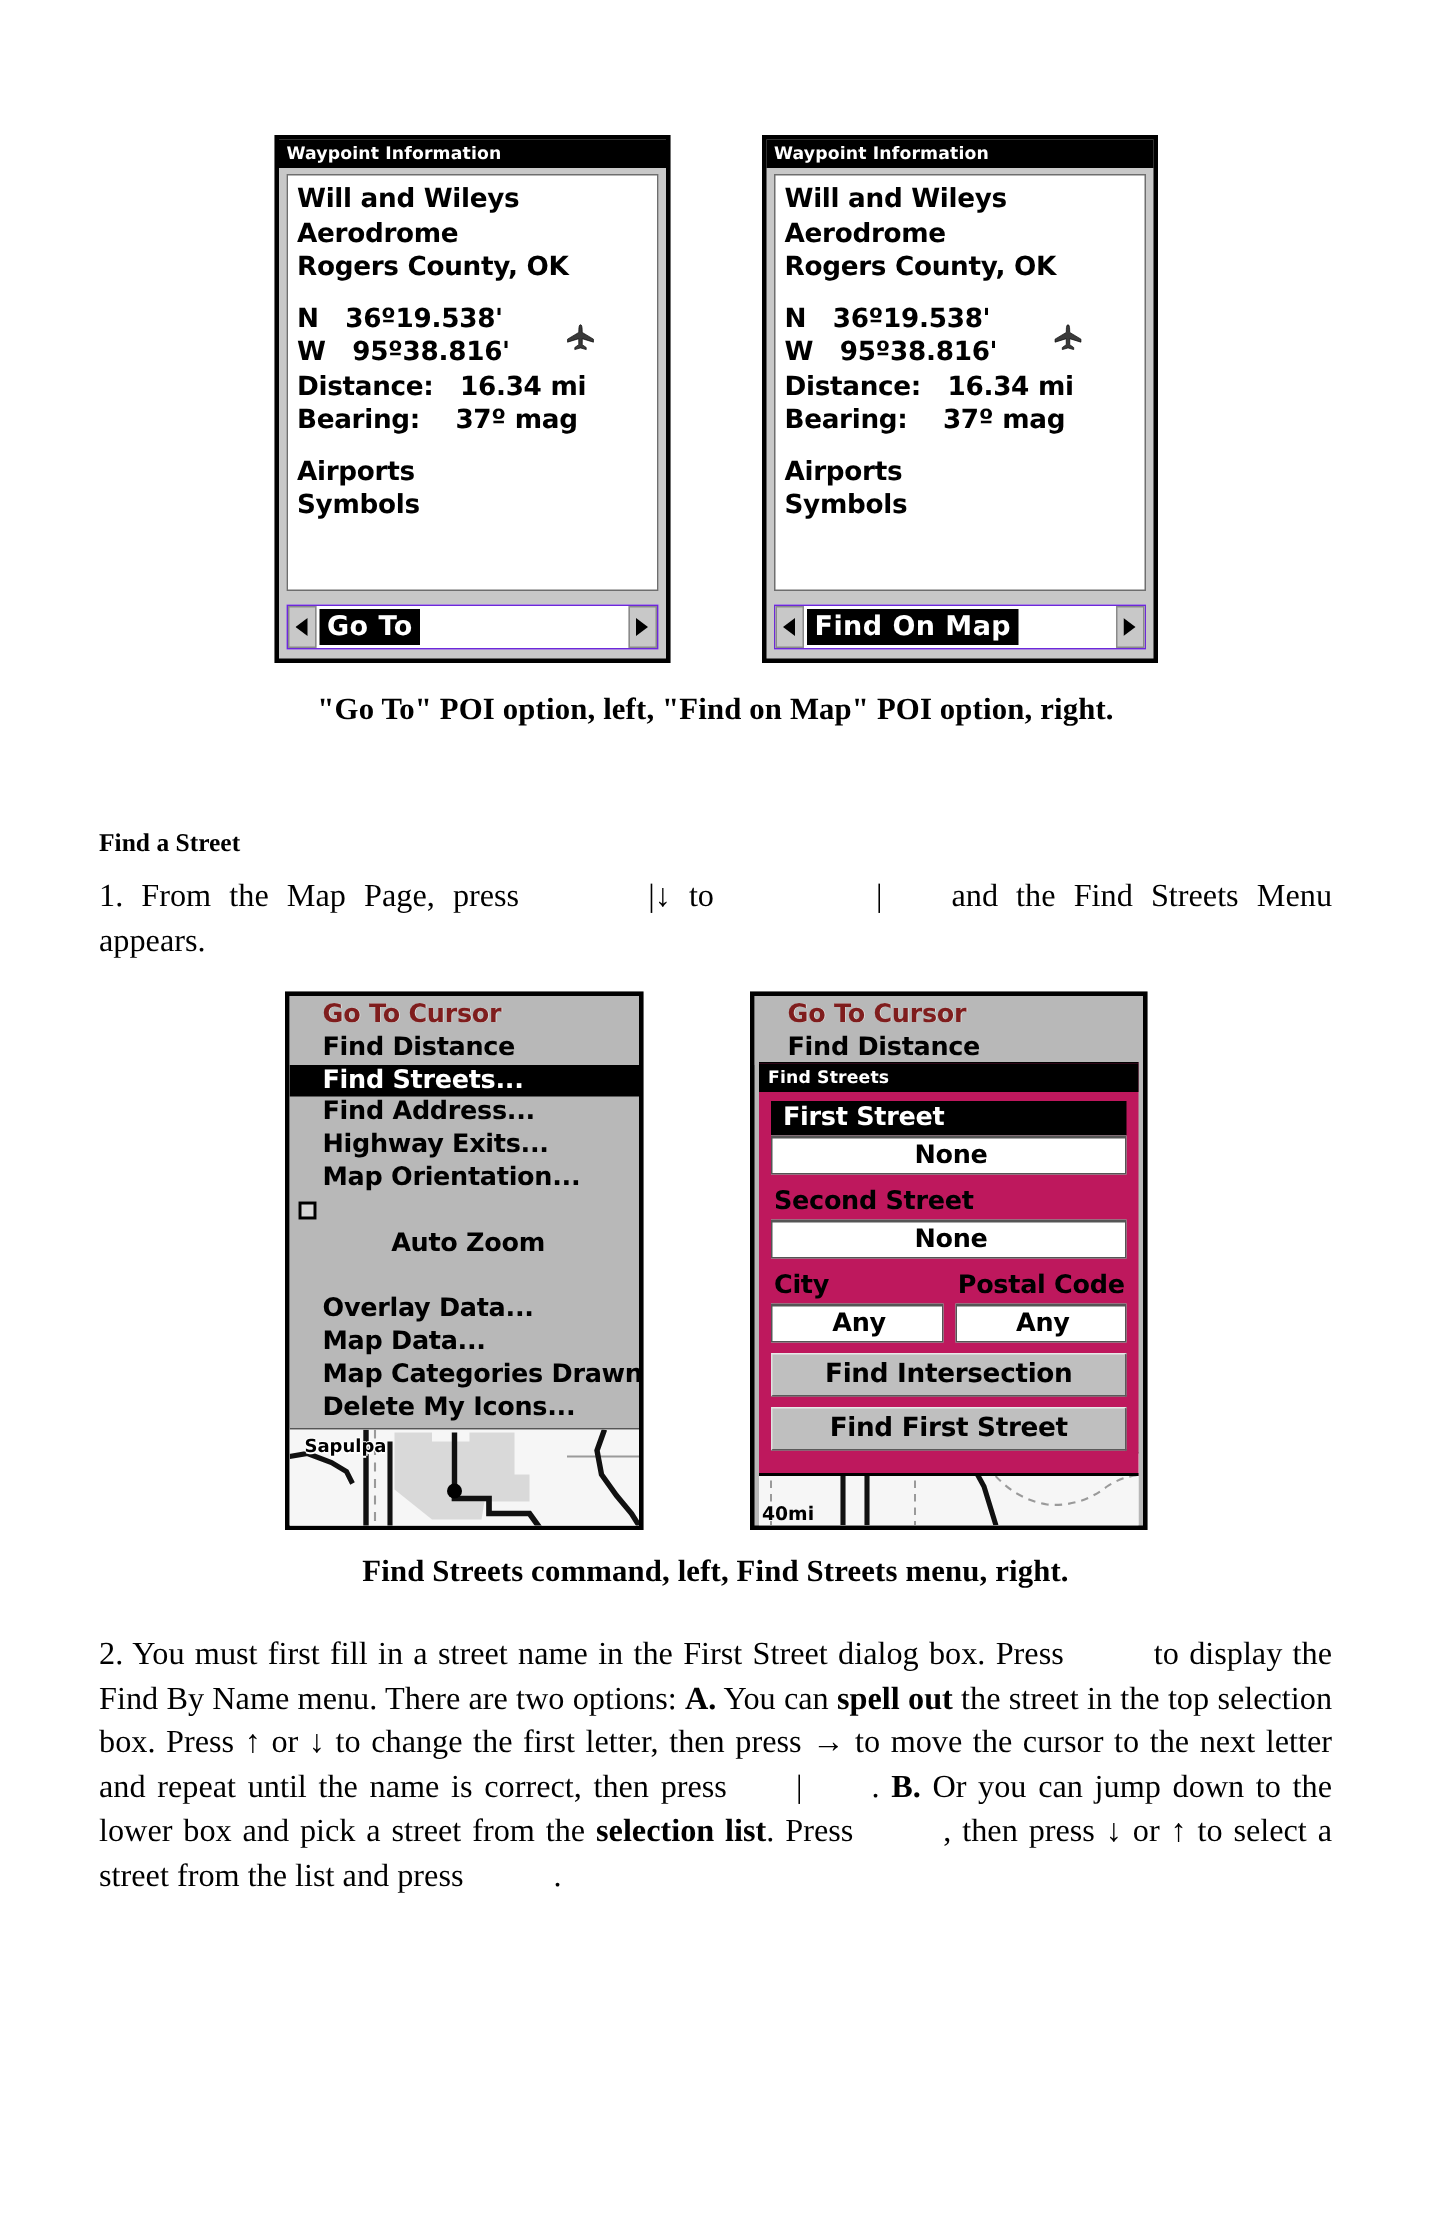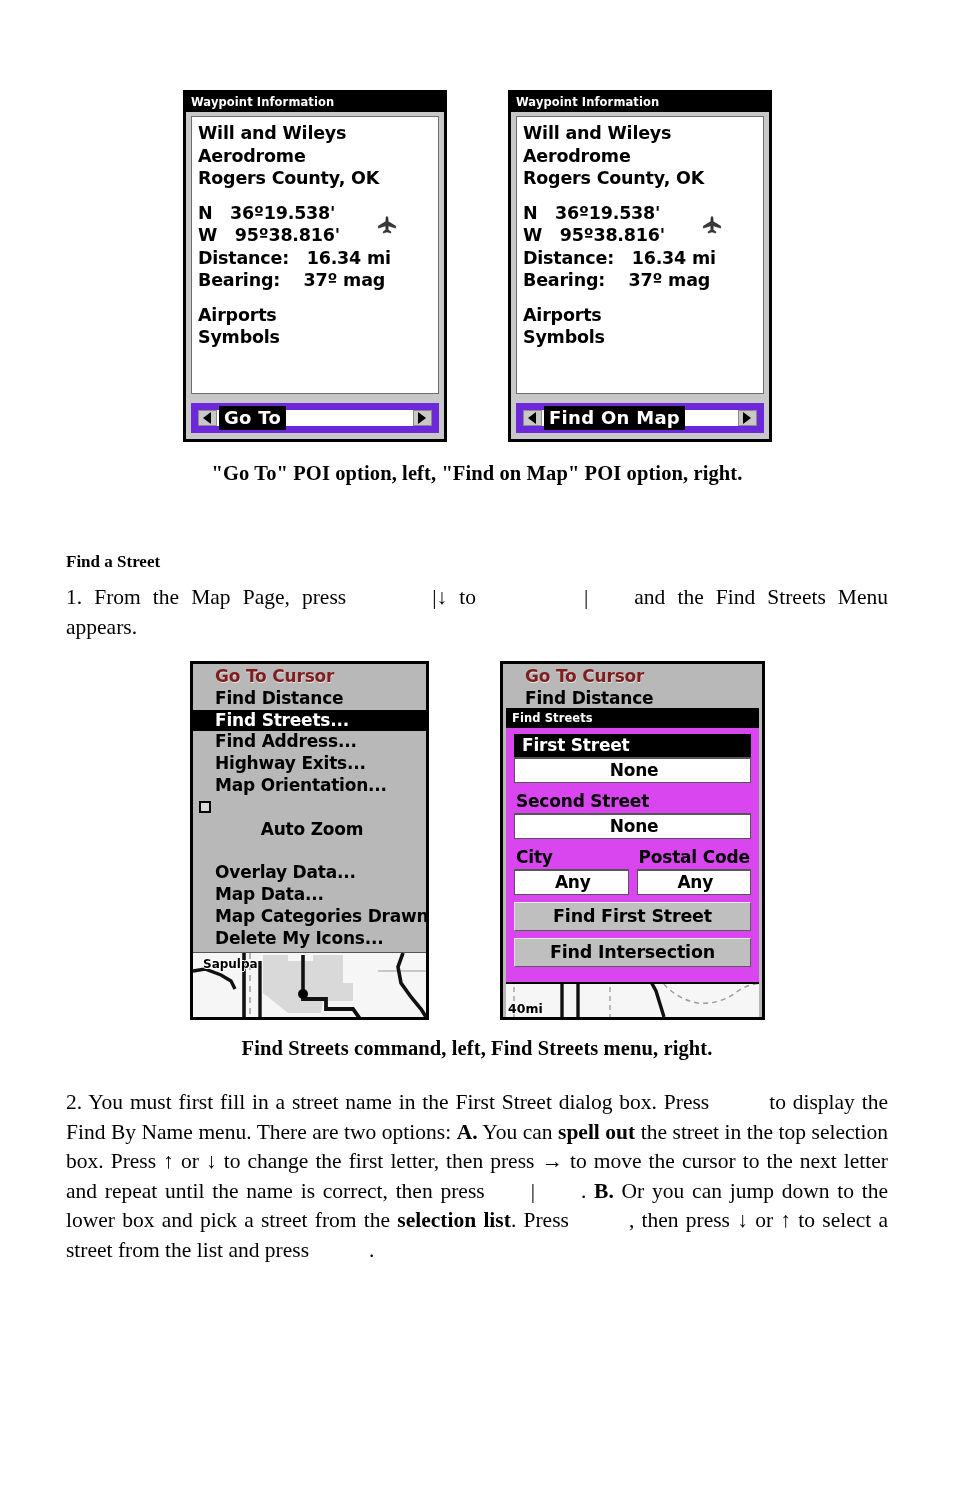--- a/index.html
+++ b/index.html
@@ -113,21 +113,21 @@
     right: 40px;
     top: 98px;
     width: 22px;
     height: 22px;
   }
   .wp-bottom {
     position: absolute;
     left: 5px; right: 5px; bottom: 6px;
     height: 30px;
     background: #ffffff;
-    border: 7px solid #6d28d9;
+    border: 1px solid #6d28d9;
     display: flex;
     align-items: stretch;
     box-sizing: border-box;
   }
   .arw-btn {
     width: 17px;
     background: #c8c8c8;
     border: 1px solid #8a8a8a;
     display: flex; align-items: center; justify-content: center;
     flex: 0 0 auto;
@@ -198,21 +198,21 @@
     font-weight: bold;
     font-size: 12.5px;
     color: #000;
   }
 
   
   .fs-dialog {
     position: absolute;
     left: 3px; right: 3px;
     top: 44px;
-    background: #d946ef;
+    background: #be185d;
     border-top: 1px solid #000;
     border-bottom: 2px solid #000;
     padding-bottom: 8px;
   }
   .fs-title {
     background: #000;
     color: #fff;
     font-family: "DejaVu Sans", sans-serif;
     font-weight: bold;
     font-size: 11.5px;
@@ -437,22 +437,22 @@
           <div class="fs-col">
             <div class="fs-lbl">City</div>
             <div class="fs-field">Any</div>
           </div>
           <div class="fs-col">
             <div class="fs-lbl">Postal Code</div>
             <div class="fs-field">Any</div>
           </div>
         </div>
 
+        <div class="fs-btn">Find Intersection</div>
         <div class="fs-btn">Find First Street</div>
-        <div class="fs-btn">Find Intersection</div>
       </div>
     </div>
   </div>
 
   <div class="fig-caption" style="top:1037px;">Find Streets command, left, Find Streets menu, right.</div>
 
   <p class="body" style="top:1088px;">
     <span>2. You must first fill in a street name in the First Street dialog box. Press</span><span class="gap-m"></span><span>to display the Find By Name menu. There are two options:</span>
     <b>A.</b>
     <span>You can</span>

